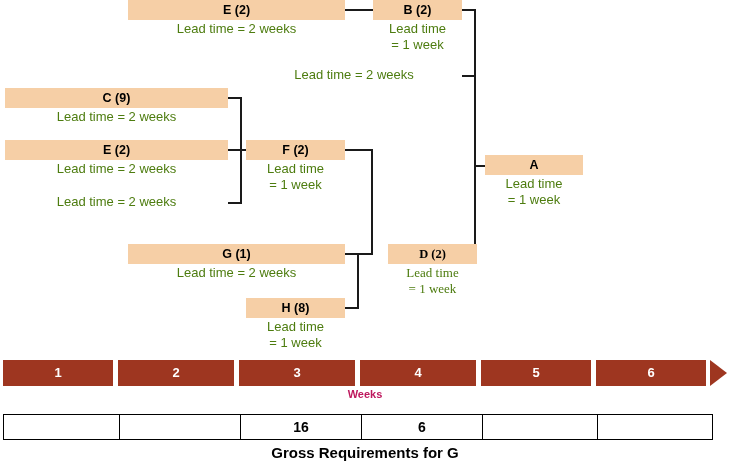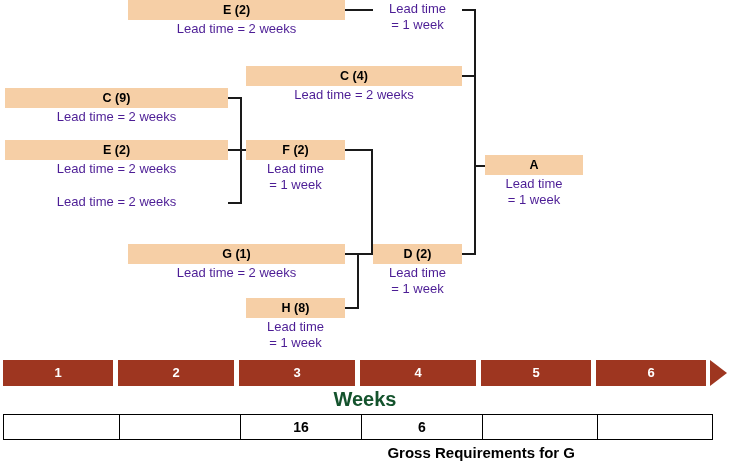--- a/index.html
+++ b/index.html
@@ -19,21 +19,21 @@
     font-weight:bold;
     font-size:12.5px;
     line-height:20px;
     height:20px;
     text-align:center;
     white-space:nowrap;
   }
   .node .lead{
     font-size:13px;
     line-height:15.5px;
-    color:#4c1d95;
+    color:#4d7c0f;
     text-align:center;
     padding-top:1px;
     white-space:pre-line;
   }
 
   
   .ln{position:absolute;background:#1a1a1a;}
   .ln.h{height:2px;}
   .ln.v{width:2px;}
 
@@ -51,22 +51,22 @@
   .weekarrow{
     position:absolute;
     width:0;height:0;
     border-top:13px solid transparent;
     border-bottom:13px solid transparent;
     border-left:17px solid #9e3620;
   }
   .weeks-label{
     position:absolute;
     font-weight:bold;
-    font-size:20px;
-    color:#14532d;
+    font-size:11px;
+    color:#be185d;
     text-align:center;
   }
 
   
   .grtable{
     position:absolute;
     border-collapse:collapse;
     table-layout:fixed;
   }
   .grtable td{
@@ -77,21 +77,21 @@
     font-size:14px;
     font-weight:bold;
     color:#000;
     padding:0;
   }
   .gr-label{
     position:absolute;
     font-weight:bold;
     font-size:15px;
     color:#000;
-    text-align:right;
+    text-align:center;
   }
 </style>
 </head>
 <body>
 
 <div id="stage">
 
   <div class="ln h" style="left:345px;top:9px;width:28px;"></div>
 
   <div class="ln h" style="left:462px;top:9px;width:14px;"></div>
@@ -118,26 +118,26 @@
   <div class="ln h" style="left:345px;top:307px;width:14px;"></div>
   <div class="ln v" style="left:357px;top:253px;height:56px;"></div>
   <div class="ln h" style="left:357px;top:253px;width:16px;"></div>
 
   <div class="node" style="left:128px;top:0px;width:217px;">
     <div class="bar">E (2)</div>
     <div class="lead">Lead time = 2 weeks</div>
   </div>
 
   <div class="node" style="left:373px;top:0px;width:89px;">
+    <div class="bar">B (2)</div>
     <div class="lead">Lead time
 = 1 week</div>
   </div>
 
   <div class="node" style="left:246px;top:66px;width:216px;">
-    <div class="bar">C (4)</div>
     <div class="lead">Lead time = 2 weeks</div>
   </div>
 
   <div class="node" style="left:5px;top:88px;width:223px;">
     <div class="bar">C (9)</div>
     <div class="lead">Lead time = 2 weeks</div>
   </div>
 
   <div class="node" style="left:5px;top:140px;width:223px;">
     <div class="bar">E (2)</div>
@@ -158,21 +158,21 @@
     <div class="bar">A</div>
     <div class="lead">Lead time
 = 1 week</div>
   </div>
 
   <div class="node" style="left:128px;top:244px;width:217px;">
     <div class="bar">G (1)</div>
     <div class="lead">Lead time = 2 weeks</div>
   </div>
 
-  <div class="node" style="left:373px;top:244px;width:89px;">
+  <div class="node" style="left:388px;top:244px;width:89px;font-family:Liberation Serif, serif;">
     <div class="bar">D (2)</div>
     <div class="lead">Lead time
 = 1 week</div>
   </div>
 
   <div class="node" style="left:246px;top:298px;width:99px;">
     <div class="bar">H (8)</div>
     <div class="lead">Lead time
 = 1 week</div>
   </div>

